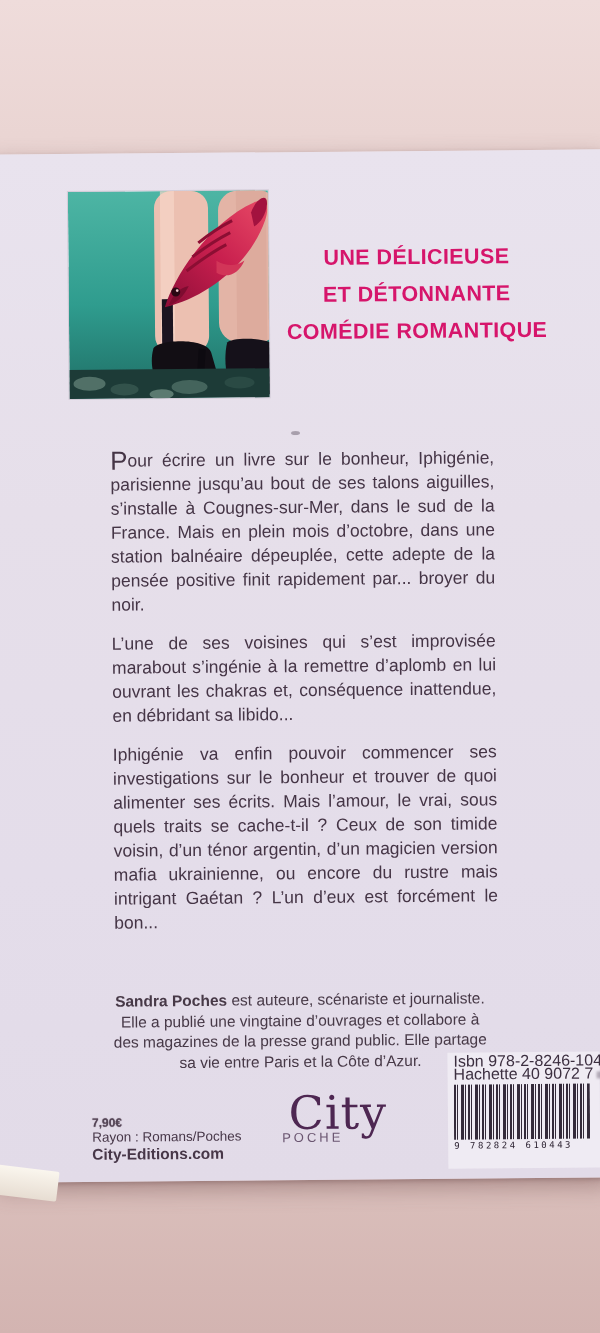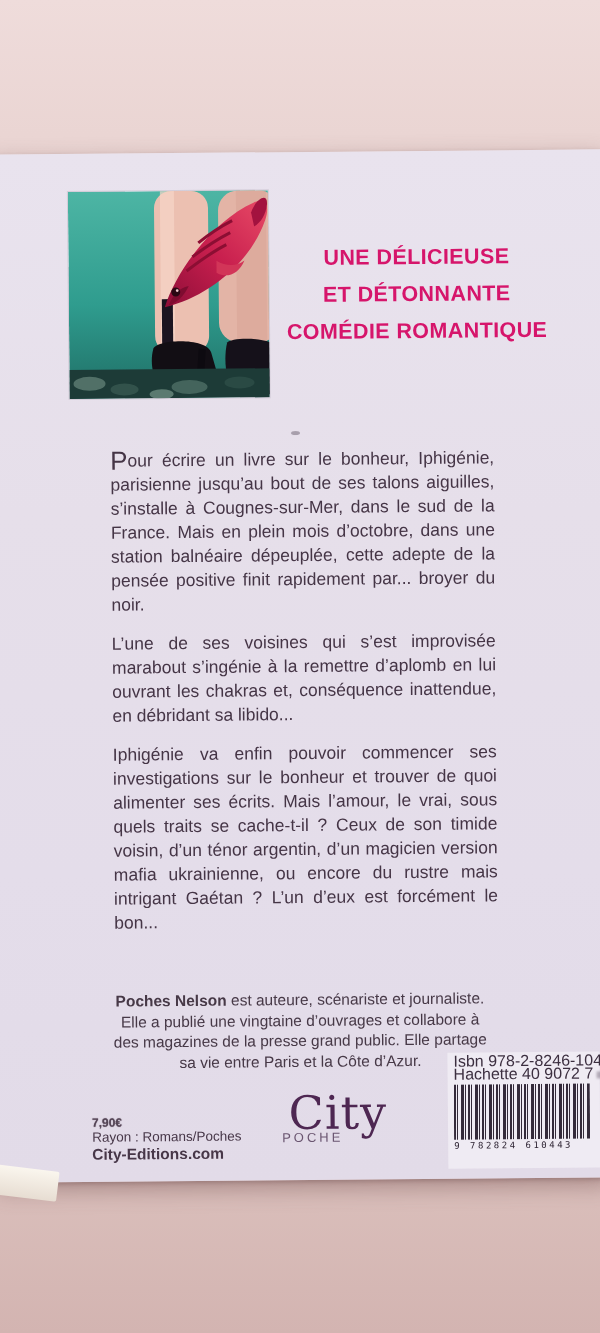--- a/index.html
+++ b/index.html
@@ -111,21 +111,21 @@
       <div>ET DÉTONNANTE</div>
       <div>COMÉDIE ROMANTIQUE</div>
     </div>
 
     <div class="synopsis">
       <p><span class="dropcap">P</span><span>our écrire un livre sur le bonheur, Iphigénie, parisienne jusqu’au bout de ses talons aiguilles, s’installe à Cougnes-sur-Mer, dans le sud de la France. Mais en plein mois d’octobre, dans une station balnéaire dépeuplée, cette adepte de la pensée positive finit rapidement par... broyer du noir.</span></p>
       <p>L’une de ses voisines qui s’est improvisée marabout s’ingénie à la remettre d’aplomb en lui ouvrant les chakras et, conséquence inattendue, en débridant sa libido...</p>
       <p>Iphigénie va enfin pouvoir commencer ses investigations sur le bonheur et trouver de quoi alimenter ses écrits. Mais l’amour, le vrai, sous quels traits se cache-t-il ? Ceux de son timide voisin, d’un ténor argentin, d’un magicien version mafia ukrainienne, ou encore du rustre mais intrigant Gaétan ? L’un d’eux est forcément le bon...</p>
     </div>
 
-    <div class="bio"><b>Poches Nelson</b><span> est auteure, scénariste et journaliste. Elle a publié une vingtaine d’ouvrages et collabore à des magazines de la presse grand public. Elle partage sa vie entre Paris et la Côte d’Azur.</span></div>
+    <div class="bio"><b>Sandra Poches</b><span> est auteure, scénariste et journaliste. Elle a publié une vingtaine d’ouvrages et collabore à des magazines de la presse grand public. Elle partage sa vie entre Paris et la Côte d’Azur.</span></div>
 
     <div class="footer-left">
       <div class="price">7,90€</div>
       <div class="rayon">Rayon : Romans/Poches</div>
       <div class="site">City-Editions.com</div>
     </div>
 
     <div class="publisher">
       <div class="publisher-name">City</div>
       <div class="publisher-sub">POCHE</div>

